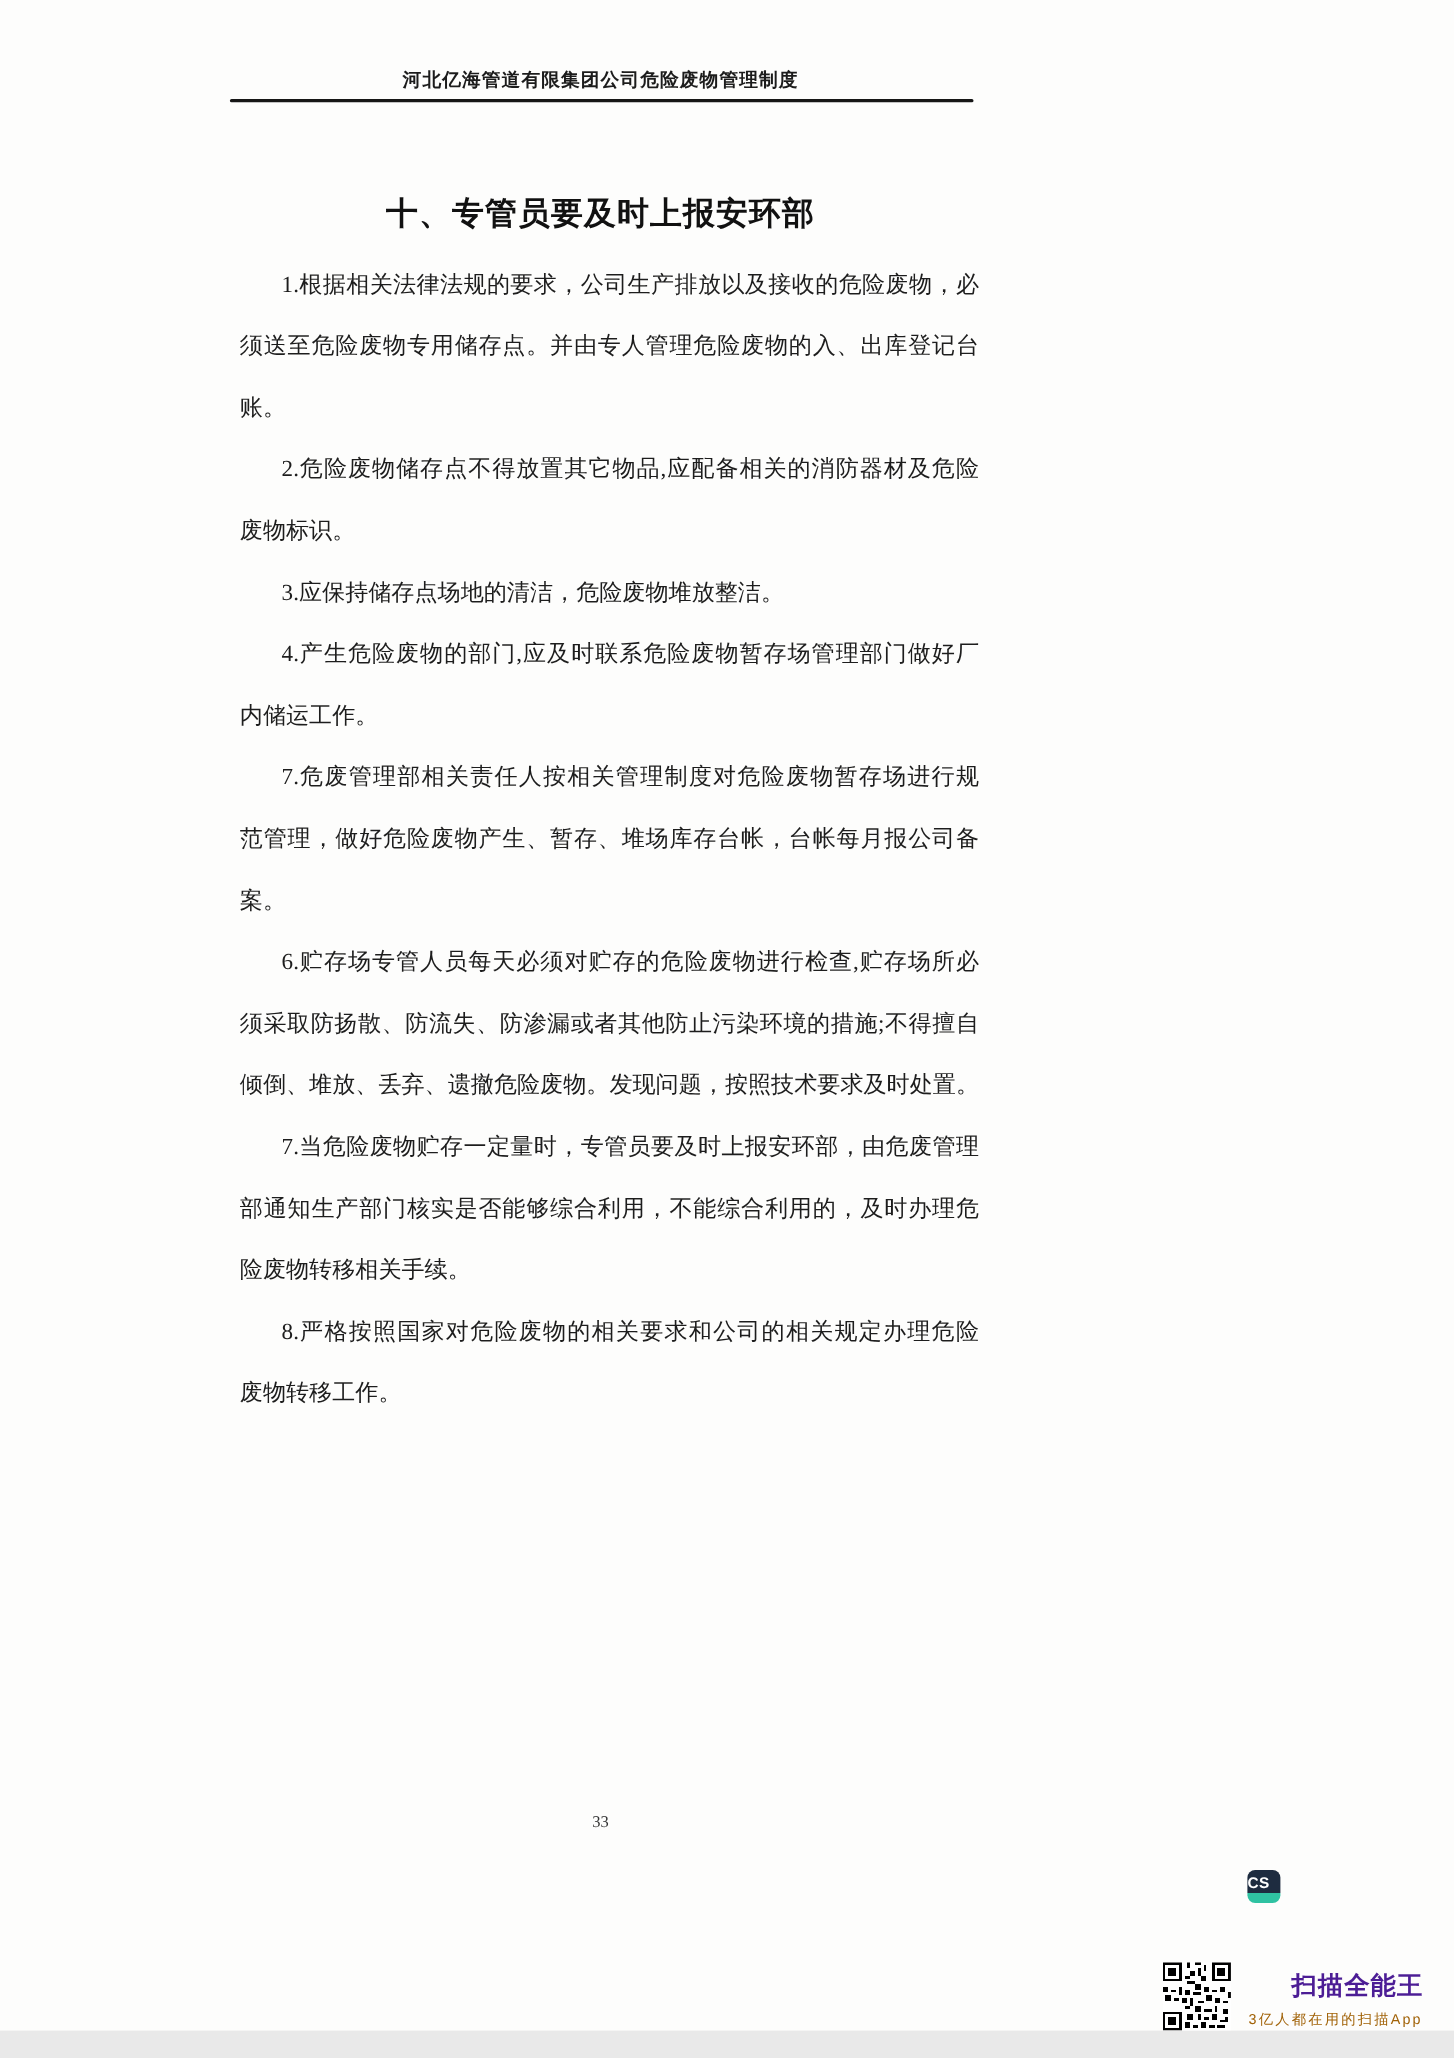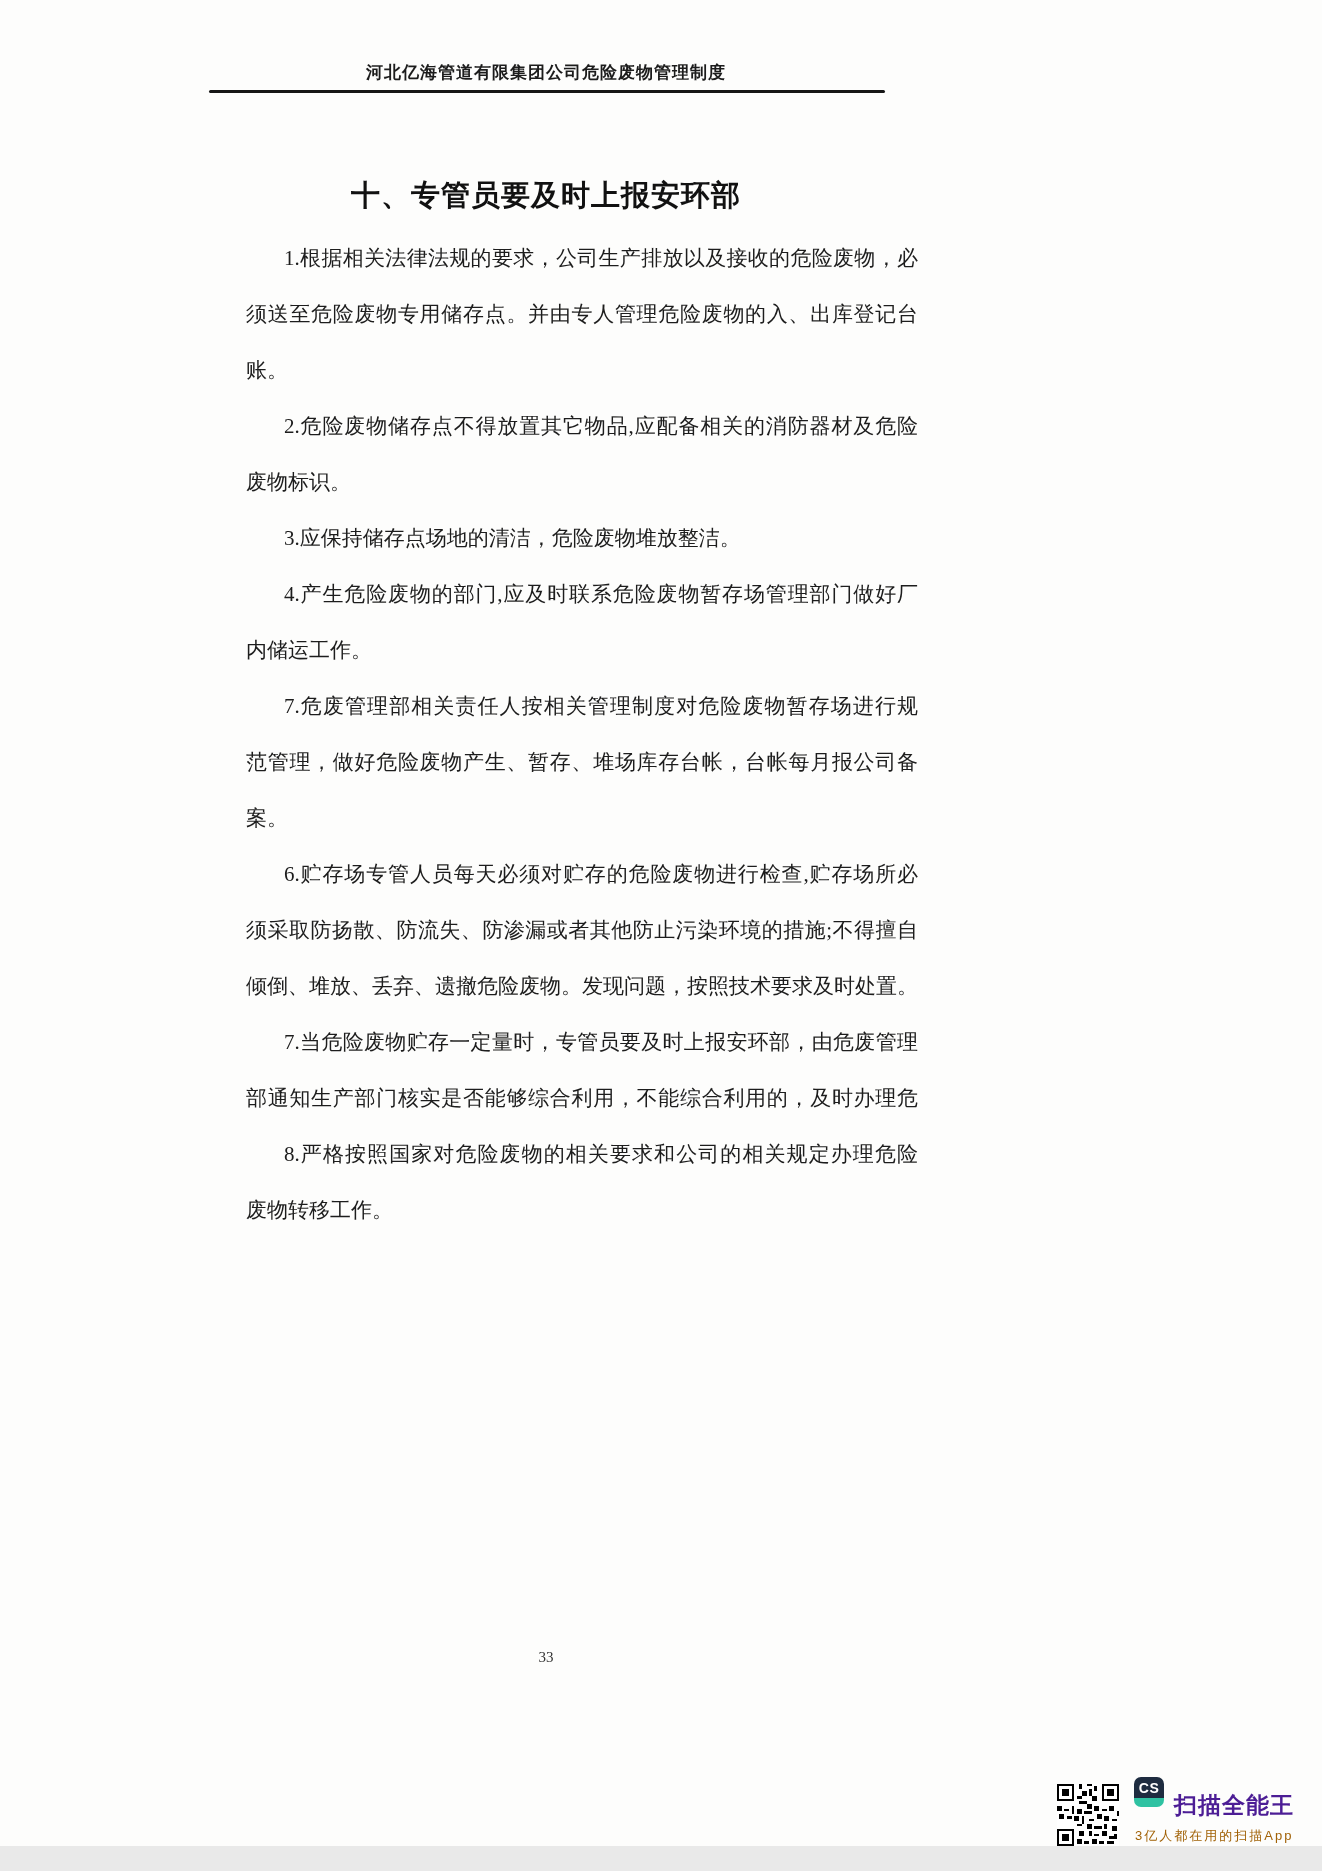--- a/index.html
+++ b/index.html
@@ -21,41 +21,41 @@
     position:absolute;left:209px;top:90px;width:676px;height:3px;
     background:#161616;border-radius:2px;
   }
   .doc-title{
     position:absolute;left:208px;top:170px;width:676px;height:50px;
     line-height:50px;text-align:center;
     font-family:"Liberation Sans","DejaVu Sans",sans-serif;
     font-size:29px;font-weight:bold;letter-spacing:1px;color:#111;
   }
   .body-block{
-    position:absolute;left:218px;top:230px;width:672px;margin-left:28px;
+    position:absolute;left:218px;top:230px;width:672px;
   }
   .ln{
     height:56px;line-height:56px;
     font-size:21px;color:#1d1d1d;
     text-align:left;white-space:normal;
   }
   .ln.j{text-align:justify;text-align-last:justify;}
   .ln.ind{padding-left:38px;}
   .page-number{
     position:absolute;left:208px;top:1642px;width:676px;height:30px;
     line-height:30px;text-align:center;font-size:15px;color:#333;
   }
   .qr{
     position:absolute;left:1057px;top:1784px;width:62px;height:62px;
   }
   .cs-logo{
-    position:absolute;left:1134px;top:1777px;width:30px;height:30px;
+    position:absolute;left:1134px;top:1700px;width:30px;height:30px;
     border-radius:7px;
     background:linear-gradient(180deg,#1e2c40 0%,#1e2c40 70%,#2fc2a2 70%,#2fc2a2 100%);
-    text-align:center;
+    text-align:left;
   }
   .cs-logo span{
     display:block;
     font-family:"Liberation Sans","DejaVu Sans",sans-serif;
     font-weight:bold;font-size:14px;line-height:22px;color:#ffffff;
     letter-spacing:0.5px;
   }
   .brand-name{
     position:absolute;left:1174px;top:1792px;height:26px;line-height:26px;
     font-family:"Liberation Sans","DejaVu Sans",sans-serif;
@@ -87,20 +87,21 @@
     <div class="ln ind j">4.产生危险废物的部门,应及时联系危险废物暂存场管理部门做好厂</div>
     <div class="ln">内储运工作。</div>
     <div class="ln ind j">7.危废管理部相关责任人按相关管理制度对危险废物暂存场进行规</div>
     <div class="ln j">范管理，做好危险废物产生、暂存、堆场库存台帐，台帐每月报公司备</div>
     <div class="ln">案。</div>
     <div class="ln ind j">6.贮存场专管人员每天必须对贮存的危险废物进行检查,贮存场所必</div>
     <div class="ln j">须采取防扬散、防流失、防渗漏或者其他防止污染环境的措施;不得擅自</div>
     <div class="ln j">倾倒、堆放、丢弃、遗撤危险废物。发现问题，按照技术要求及时处置。</div>
     <div class="ln ind j">7.当危险废物贮存一定量时，专管员要及时上报安环部，由危废管理</div>
     <div class="ln j">部通知生产部门核实是否能够综合利用，不能综合利用的，及时办理危</div>
+    <div class="ln">险废物转移相关手续。</div>
     <div class="ln ind j">8.严格按照国家对危险废物的相关要求和公司的相关规定办理危险</div>
     <div class="ln">废物转移工作。</div>
   </div>
 
   <div class="page-number">33</div>
 
   <svg class="qr" viewBox="0 0 25 25" xmlns="http://www.w3.org/2000/svg" shape-rendering="crispEdges">
     <rect x="0" y="0" width="25" height="25" fill="#ffffff"></rect>
     <g fill="#000000">
       <rect x="0" y="0" width="7" height="7"></rect>

